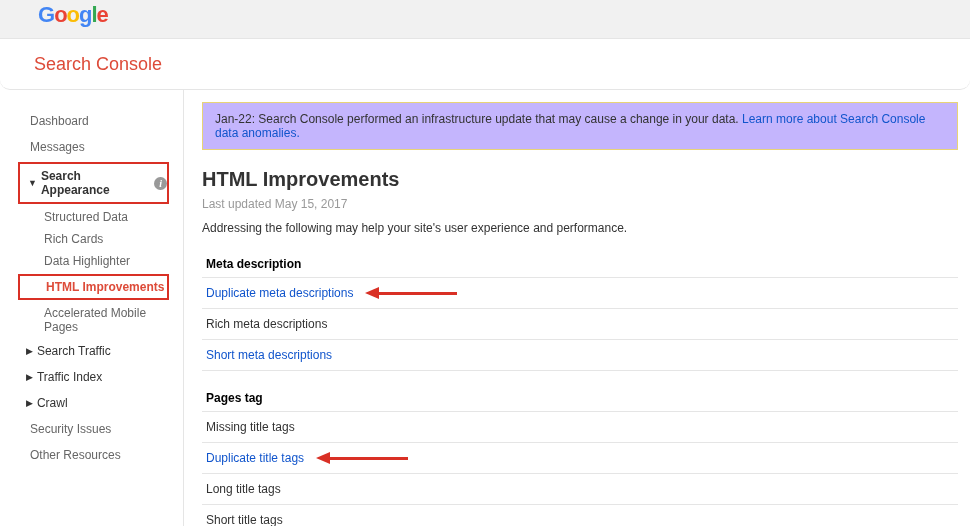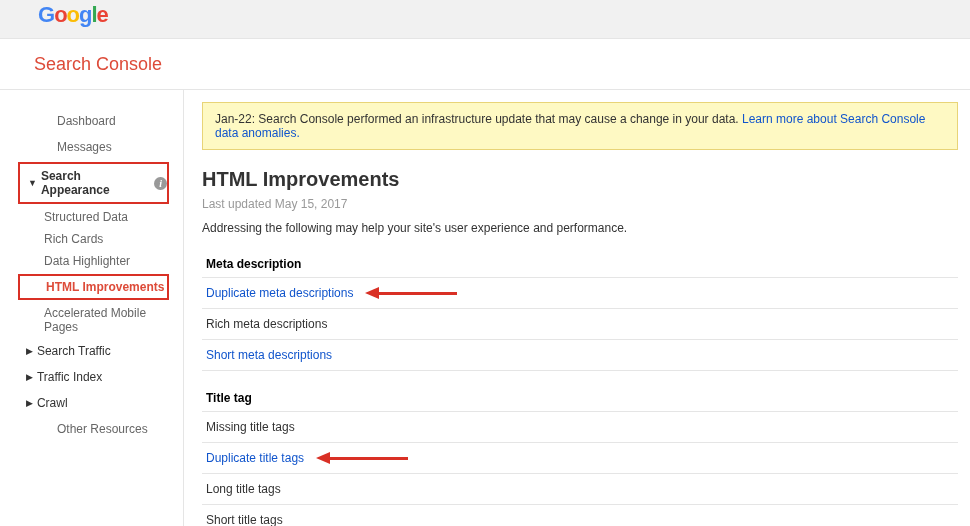--- a/index.html
+++ b/index.html
@@ -1,38 +1,38 @@
 <!DOCTYPE html>
 <html><head>
 <meta charset="utf-8">
 <style>
 * { margin: 0; padding: 0; box-sizing: border-box; }
 body { font-family: Arial, sans-serif; font-size: 13px; background: #fff; width: 970px; }
 .header { background: #f1f1f1; padding: 2px 0 10px 38px; border-bottom: 1px solid #e5e5e5; }
 .logo { font-size: 22px; font-weight: bold; letter-spacing: -1px; }
 .l-b { color: #4285f4; } .l-r { color: #ea4335; } .l-y { color: #fbbc05; } .l-g { color: #34a853; }
-.subheader { padding: 15px 0 14px 34px; border-bottom: 1px solid #e5e5e5; }
+.subheader { padding: 15px 0 14px 34px; border-bottom: 1px solid #e5e5e5; border-radius: 10px; }
 .console-title { color: #dd4b39; font-size: 18px; font-weight: normal; }
 .layout { display: flex; }
 .sidebar { width: 184px; padding: 18px 0 0 0; border-right: 1px solid #e5e5e5; min-height: 440px; }
 .nav-item { padding: 6px 0 6px 34px; color: #666; cursor: pointer; font-size: 12px; }
-.nav-item.top { padding-left: 45px; margin-left: 12px; }
+.nav-item.top { padding-left: 30px; }
 .nav-section { padding: 5px 0 5px 26px; color: #333; font-size: 12px; font-weight: bold; display: flex; align-items: center; }
 .nav-section .caret { margin-right: 4px; font-size: 9px; color: #333; }
 .nav-section .info { width: 13px; height: 13px; background: #999; border-radius: 50%; color: #fff; font-size: 10px; display: inline-flex; align-items: center; justify-content: center; margin-left: 6px; font-weight: bold; font-style: italic; font-family: serif; }
 .nav-sub { padding: 4px 0 4px 44px; color: #666; font-size: 12px; cursor: pointer; }
 .nav-sub.active { color: #dd4b39; font-weight: bold; }
 .box1 { border: 2px solid #d93025; margin: 2px 14px 2px 18px; }
 .box2 { border: 2px solid #d93025; margin: 2px 14px 2px 18px; }
 .box1 .nav-section { padding-left: 8px; }
 .box2 .nav-sub { padding-left: 26px; }
 .nav-collapsed { padding: 6px 0 6px 26px; color: #333; font-size: 12px; display: flex; align-items: center; }
 .nav-collapsed .caret { margin-right: 4px; font-size: 9px; }
 .main { flex: 1; padding: 12px 12px 20px 18px; }
-.notice { background: #fef9c3; border: 1px solid #e8d477; padding: 9px 12px; font-size: 12px; color: #333; margin-bottom: 18px; }
+.notice { background: #c4b5fd; border: 1px solid #e8d477; padding: 9px 12px; font-size: 12px; color: #333; margin-bottom: 18px; }
 .notice a { color: #1155cc; text-decoration: none; }
 .page-title { font-size: 20px; color: #333; margin-bottom: 6px; }
 .updated { color: #999; font-size: 12px; margin-bottom: 10px; }
 .desc { color: #333; font-size: 12px; margin-bottom: 16px; }
 .group-header { font-weight: bold; font-size: 12px; padding: 6px 4px; border-bottom: 1px solid #e5e5e5; }
 .row { padding: 8px 4px; border-bottom: 1px solid #e5e5e5; font-size: 12px; color: #333; display: flex; align-items: center; }
 .row.link { color: #1155cc; }
 .group-gap { height: 14px; }
 .arrow { margin-left: 12px; display: inline-flex; align-items: center; }
 .arrow-line { width: 80px; height: 3px; background: #d93025; }
@@ -77,20 +77,21 @@
       </div>
     <div class="nav-collapsed">
         <span class="caret">▶</span>
         <span>Traffic Index</span>
       </div>
     <div class="nav-collapsed">
         <span class="caret">▶</span>
         <span>Crawl</span>
       </div>
 
+    <div class="nav-item top">Security Issues</div>
     <div class="nav-item top">Other Resources</div>
   </div>
 
   <div class="main">
     <div class="notice">
       <span>Jan-22: Search Console performed an infrastructure update that may cause a change in your data. </span><a href="#">Learn more about Search Console data anomalies.</a>
     </div>
 
     <h1 class="page-title">HTML Improvements</h1>
     <div class="updated">Last updated May 15, 2017</div>
@@ -107,21 +108,21 @@
         </div>
         <div class="row">
           <span>Rich meta descriptions</span>
         </div>
         <div class="row link">
           <span>Short meta descriptions</span>
         </div>
       </div>
 
     <div class="group-gap"></div>
-    <div class="group-header">Title tag</div>
+    <div class="group-header">Pages tag</div>
     <div id="title-rows">
         <div class="row">
           <span>Missing title tags</span>
         </div>
         <div class="row link">
           <span>Duplicate title tags</span>
           <span class="arrow">
             <span class="arrow-head"></span>
             <span class="arrow-line"></span>
           </span>

